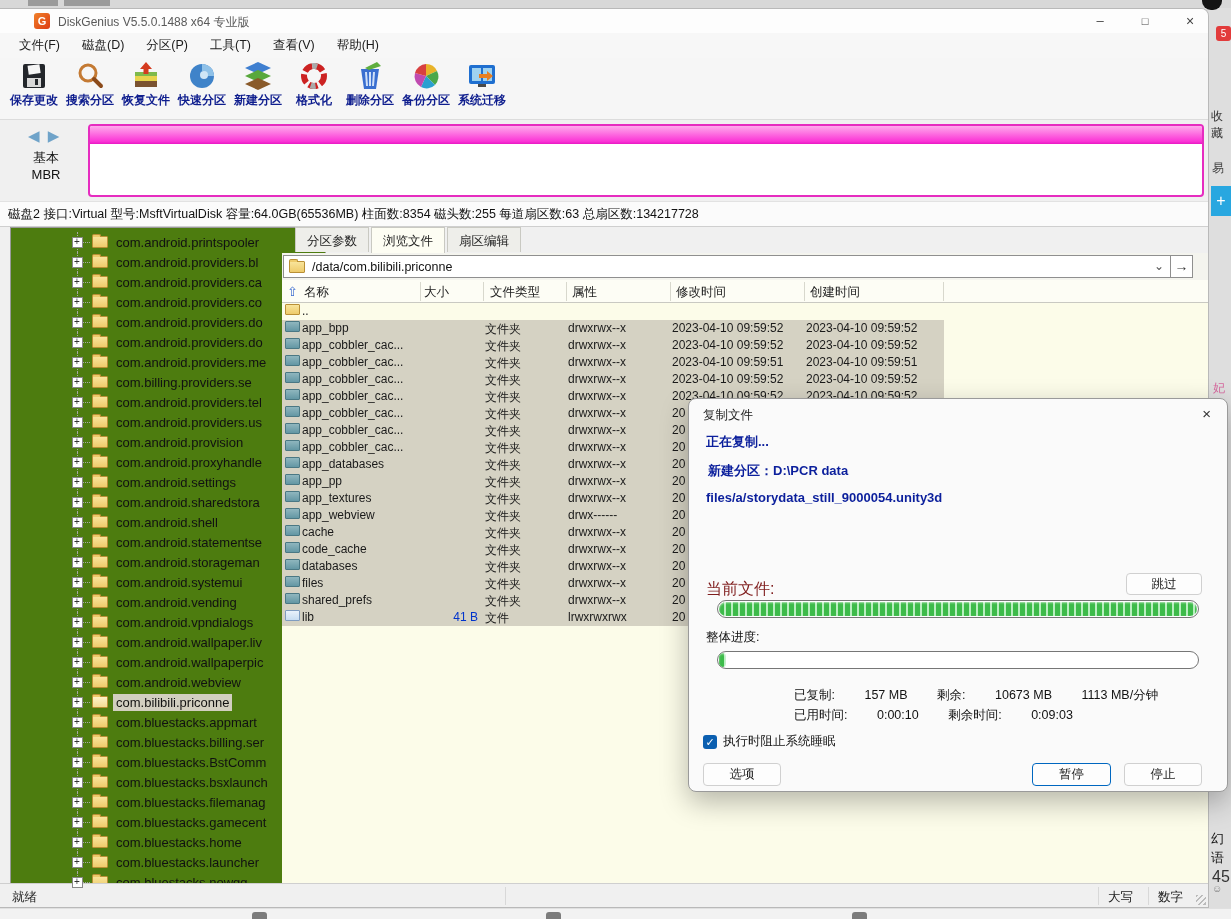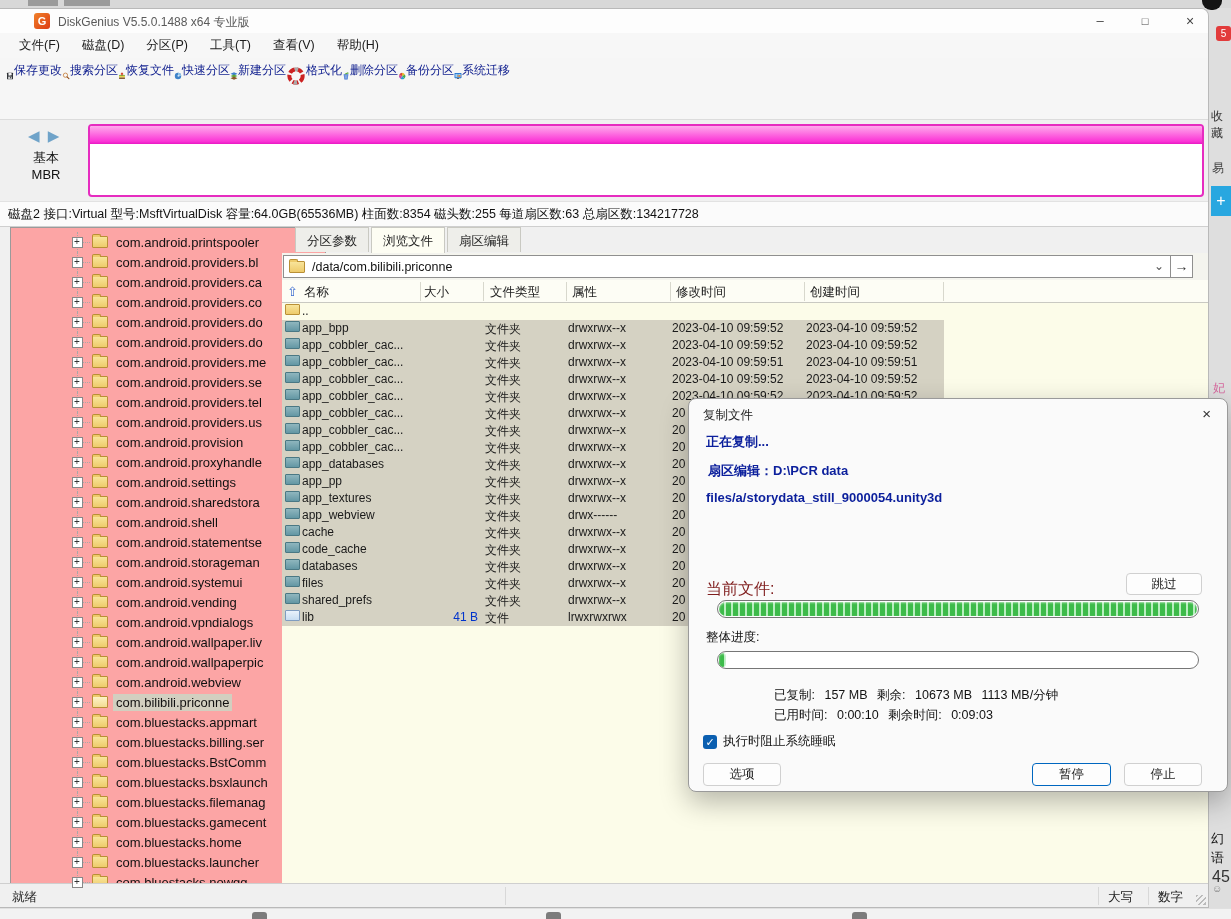--- a/index.html
+++ b/index.html
@@ -18,42 +18,42 @@
      text-align:center;line-height:16px;}
   #title-text{position:absolute;left:58px;top:5px;color:#5a5a5a;font-size:12px;}
   .winbtn{position:absolute;top:2px;width:34px;height:20px;text-align:center;line-height:20px;color:#444;font-size:13px;}
   #btn-min{left:1083px;} #btn-max{left:1128px;font-size:11px;} #btn-close{left:1173px;font-size:14px;}
   
   #menubar{position:absolute;left:0;top:24px;width:100%;height:25px;background:#f7f7f7;display:flex;align-items:center;padding-left:10px;gap:4px;}
   .menu-item{padding:3px 9px;color:#1a1a1a;font-size:12.5px;}
   
   #toolbar{position:absolute;left:0;top:49px;width:100%;height:62px;background:#f6f6f6;
      border-bottom:1px solid #dcdcdc;display:flex;align-items:flex-start;padding:3px 0 0 6px;}
-  .tbtn{width:56px;height:56px;display:flex;flex-direction:row;justify-content:flex-start;}
+  .tbtn{width:56px;height:56px;display:flex;flex-direction:column;align-items:center;justify-content:flex-start;font-weight:bold;}
   .tbtn .ticon{width:30px;height:30px;display:block;}
   .tbtn .tlab{color:#0f1e8e;font-size:12px;margin-top:1px;white-space:nowrap;}
   
   #part-area{position:absolute;left:0;top:112px;width:100%;height:80px;background:#f0f0f0;}
   #nav-arrows{position:absolute;left:28px;top:6px;font-size:15px;color:#6fa3c9;letter-spacing:2px;}
   #part-group{position:absolute;left:24px;top:28px;width:44px;text-align:center;font-size:13px;color:#111;}
   #part-scheme{position:absolute;left:24px;top:46px;width:44px;text-align:center;font-size:13px;color:#111;}
   #disk-bar{position:absolute;left:88px;top:3px;width:1116px;height:73px;border:2px solid #e62cc0;border-radius:4px;overflow:hidden;background:#fff;}
   #disk-band{height:18px;background:linear-gradient(180deg,#ffaaec 0%,#fb35d6 85%,#e818c4 100%);}
   #part-block{position:relative;height:51px;
      background:linear-gradient(90deg,#2e66c8 0%,#4e8ad8 28%,#a9dcf4 31%,#4fd2ec 100%);}
   #part-block::before{content:'';position:absolute;inset:0;background:linear-gradient(180deg,rgba(255,255,255,.85),rgba(255,255,255,.12) 45%,rgba(0,0,0,.06) 100%);}
   #part-label{position:absolute;inset:0;display:flex;flex-direction:column;align-items:center;justify-content:center;
      font-size:12px;color:#000;line-height:15.5px;font-weight:bold;z-index:2;}
   
   #disk-info{position:absolute;left:0;top:192px;width:100%;height:26px;background:#fbfbfb;
      border-top:1px solid #e2e2e2;border-bottom:1px solid #cfcfcf;line-height:25px;padding-left:8px;
      font-size:12.5px;color:#111;}
   
   #tree{position:absolute;left:10px;top:218px;width:316px;height:673px;border:1px solid #9a9a9a;
-     background:#fca5a5;overflow:hidden;}
+     background:#4d7c0f;overflow:hidden;}
   #tree-rows{position:absolute;left:0;top:4px;width:100%;}
   .trow{height:20px;display:flex;align-items:center;position:relative;white-space:nowrap;}
   .trow::before{content:'';position:absolute;left:66px;top:0;height:100%;border-left:1px dotted #a8a8a8;}
   .texp{width:11px;height:11px;border:1px solid #888;background:#fff;margin-left:61px;position:relative;flex:none;z-index:1;}
   .texp::before{content:'+';position:absolute;left:1px;top:-2px;font-size:10px;color:#333;}
   .tdots{width:7px;border-top:1px dotted #a8a8a8;flex:none;}
   .tfold{width:16px;height:12px;background:linear-gradient(#f8e49a,#eecb6b);border:1px solid #b98f35;
      border-radius:1px;position:relative;margin:0 5px 0 2px;flex:none;}
   .tfold::before{content:'';position:absolute;top:-3px;left:-1px;width:7px;height:2px;background:#eecb6b;
      border:1px solid #b98f35;border-bottom:none;border-radius:2px 2px 0 0;}
@@ -127,21 +127,21 @@
   .w11btn{background:#fdfdfd;border:1px solid #d0d0d0;border-radius:4px;font-size:12.5px;color:#1a1a1a;
      text-align:center;display:flex;align-items:center;justify-content:center;}
   .pbar{position:absolute;left:28px;width:482px;height:18px;border:1px solid #767676;border-radius:9px;
      background:#fff;overflow:hidden;padding:1px;}
   #pbar-cur{top:201px;} #pbar-all{top:252px;}
   .pfill{height:100%;border-radius:7px;
      background:repeating-linear-gradient(90deg,#3dbb4a 0 5px,#b9eec0 5px 7px);
      box-shadow:inset 0 1px 2px rgba(255,255,255,.6);}
   #all-label{position:absolute;left:17px;top:230px;font-size:12.5px;color:#111;}
   .statline{position:absolute;left:85px;font-size:12.5px;color:#111;}
-  .statline span{margin-right:6px;}
+  .statline span{margin-right:6px;margin-left:20px;}
   #stat1{top:288px;} #stat2{top:308px;}
   #chkrow{position:absolute;left:14px;top:334px;display:flex;align-items:center;}
   #chkbox{width:14px;height:14px;background:#0b5fb0;border-radius:3px;color:#fff;font-size:11px;
      text-align:center;line-height:14px;margin-right:6px;}
   #chklab{font-size:12.5px;color:#111;}
   #opt-btn{position:absolute;left:14px;top:364px;width:78px;height:23px;}
   #pause-btn{position:absolute;left:343px;top:364px;width:79px;height:23px;border:1px solid #0067c0;}
   #stop-btn{position:absolute;left:435px;top:364px;width:78px;height:23px;}
   
   .peek{position:absolute;z-index:5;}
@@ -322,21 +322,21 @@
         <div class="trow">
           <span class="texp"></span>
           <span class="tdots"></span>
           <span class="tfold"></span>
           <span class="tlabel">com.android.providers.me</span>
         </div>
         <div class="trow">
           <span class="texp"></span>
           <span class="tdots"></span>
           <span class="tfold"></span>
-          <span class="tlabel">com.android.providers.se</span>
+          <span class="tlabel">com.billing.providers.se</span>
         </div>
         <div class="trow">
           <span class="texp"></span>
           <span class="tdots"></span>
           <span class="tfold"></span>
           <span class="tlabel">com.android.providers.tel</span>
         </div>
         <div class="trow">
           <span class="texp"></span>
           <span class="tdots"></span>
@@ -704,21 +704,21 @@
     <span id="status-num">数字</span>
     <div id="grip"></div>
   </div>
 </div>
 
 <div class="abs" id="dlg">
   <div id="dlg-title">复制文件</div>
   <div id="dlg-close">×</div>
   <div id="dlg-status" class="navy">正在复制...</div>
   <div id="dlg-dest" class="navy">
-    <span>扇区编辑：</span><span>D:\PCR data</span>
+    <span>新建分区：</span><span>D:\PCR data</span>
   </div>
   <div id="dlg-file" class="navy">files/a/storydata_still_9000054.unity3d</div>
 
   <div id="cur-label">当前文件:</div>
   <div id="skip-btn" class="w11btn">跳过</div>
   <div class="pbar" id="pbar-cur">
     <div class="pfill" style="width: 100%;"></div>
   </div>
   <div id="all-label">整体进度:</div>
   <div class="pbar" id="pbar-all">

